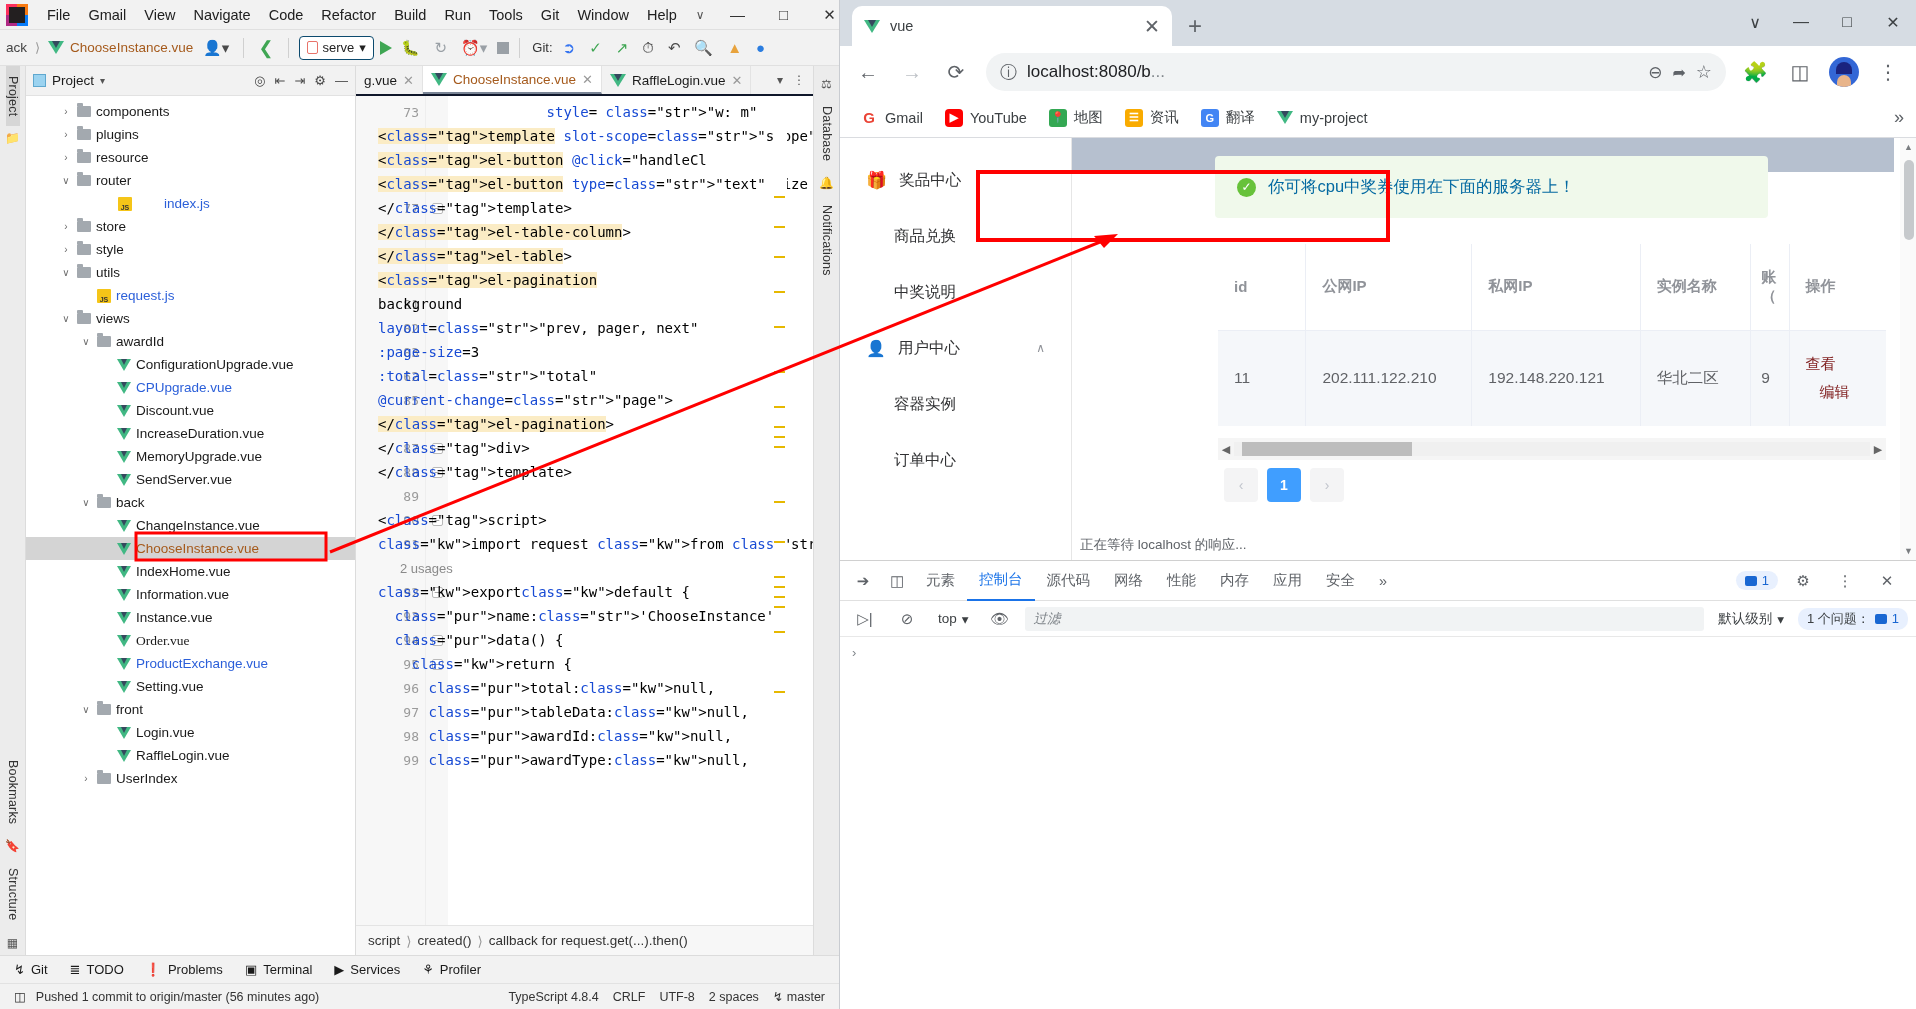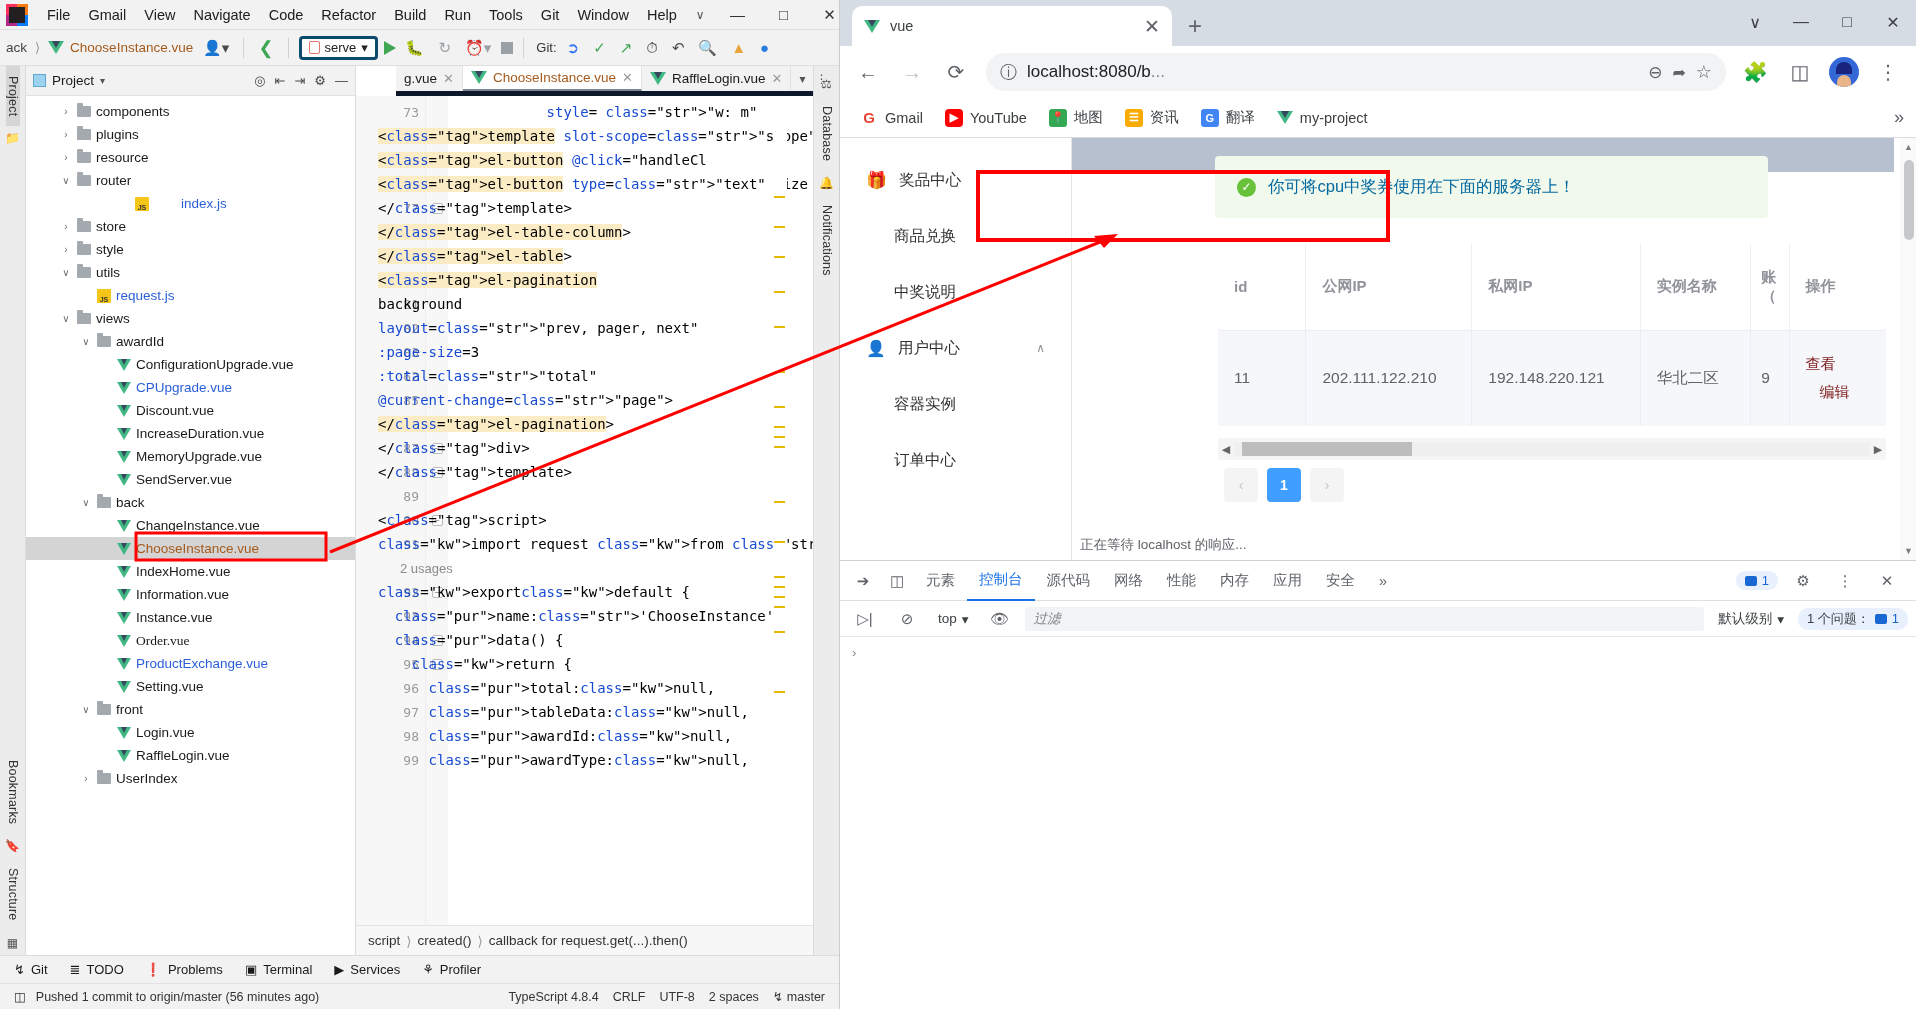--- a/index.html
+++ b/index.html
@@ -30,21 +30,21 @@
   .crumb { font-size:13.5px; color:#444; }
   .crumb-sep { color:#999; font-size:13px; margin:0 2px;}
   .vue-ico { display:inline-block; width:0;height:0;border-left:8px solid transparent;
              border-right:8px solid transparent;border-top:13px solid #41b883;
              position:relative; vertical-align:-2px;}
   .vue-ico::after{content:"";position:absolute;left:-4px;top:-13px;width:0;height:0;
              border-left:4px solid transparent;border-right:4px solid transparent;border-top:7px solid #35495e;}
   .crumb-file { font-size:13.5px; color:#a55a1c; }
   .tb-sep { width:1px; height:20px; background:#d0d0d0; margin:0 4px;}
   .tb-ico { font-size:15px; color:#4a4a4a; padding:2px 4px; cursor:default;}
-  .runcfg { display:flex;align-items:center;gap:5px;height:24px;border:3px solid #0c4a6e;
+  .runcfg { display:flex;align-items:center;gap:5px;height:24px;border:1px solid #0c4a6e;
             border-radius:4px;background:#fff;padding:0 7px;font-size:13px;color:#222;}
   .runcfg .sq{width:11px;height:13px;border:1.6px solid #e8736a;border-radius:2px;}
   .tri-run{width:0;height:0;border-left:12px solid #3fa653;border-top:7px solid transparent;border-bottom:7px solid transparent;}
   .sq-stop{width:12px;height:12px;background:#9aa0a6;}
   .git-lbl{font-size:13px;color:#333;margin-left:2px;}
 
   .ide-body { position:absolute; left:0; top:66px; right:0; bottom:54px; display:flex;}
   .left-rail { width:26px; background:#ececec; border-right:1px solid #dcdcdc;
                display:flex;flex-direction:column;align-items:center; }
   .rail-txt { writing-mode:vertical-rl; font-size:12.5px; color:#333; padding:10px 0;
@@ -69,21 +69,21 @@
          display:flex;align-items:flex-end;justify-content:center;font-weight:bold;flex:none;}
   .vico{width:14px;height:13px;flex:none;position:relative;}
   .vico::before{content:"";position:absolute;left:0;top:1px;width:0;height:0;
       border-left:7px solid transparent;border-right:7px solid transparent;border-top:12px solid #41b883;}
   .vico::after{content:"";position:absolute;left:3.5px;top:1px;width:0;height:0;
       border-left:3.5px solid transparent;border-right:3.5px solid transparent;border-top:6px solid #35495e;}
   .tname.blue{color:#2b5fd9;}
   .tname.brown{color:#a55a1c;}
 
   .editor-area{flex:1;display:flex;flex-direction:column;background:#fff;position:relative;min-width:0;}
-  .tabs{height:30px;display:flex;align-items:stretch;background:#f2f2f2;border-bottom:5px solid #0f172a;margin-left:40px;}
+  .tabs{height:30px;display:flex;align-items:stretch;background:#f2f2f2;border-bottom:2px solid #0f172a;}
   .tab{display:flex;align-items:center;gap:6px;padding:0 8px;font-size:13.5px;color:#1a1a1a;
        border-right:1px solid #e3e3e3;white-space:nowrap;}
   .tab.active{background:#fff;border-bottom:2px solid #7a8596;}
   .tab .x{color:#999;font-size:13px;}
   .tabs-right{margin-left:auto;display:flex;align-items:center;gap:10px;padding:0 8px;color:#555;font-size:12px;}
   .code-wrap{flex:1;display:flex;position:relative;overflow:hidden;font-family:"DejaVu Sans Mono",monospace;}
   .gutter{width:70px;background:#f7f7f7;border-right:1px solid #eee;padding-top:4px;flex:none;}
   .gline{height:24px;display:flex;align-items:center;justify-content:flex-end;padding-right:6px;
          font-size:13px;color:#9a9a9a;}
   .fold-col{width:22px;background:#f7f7f7;padding-top:4px;flex:none;}
@@ -302,21 +302,21 @@
             <div class="trow" style="padding-left: 34px;">
               <span class="arrow">›</span>
               <span class="folder"></span>
               <span class="tname">resource</span>
             </div>
             <div class="trow" style="padding-left: 34px;">
               <span class="arrow">∨</span>
               <span class="folder"></span>
               <span class="tname">router</span>
             </div>
-            <div class="trow" style="padding-left: 65px; gap: 32px;">
+            <div class="trow" style="padding-left: 48px; gap: 32px;">
               <span class="arrow"></span>
               <span class="jsico">JS</span>
               <span class="tname blue">index.js</span>
             </div>
             <div class="trow" style="padding-left: 34px;">
               <span class="arrow">›</span>
               <span class="folder"></span>
               <span class="tname">store</span>
             </div>
             <div class="trow" style="padding-left: 34px;">

